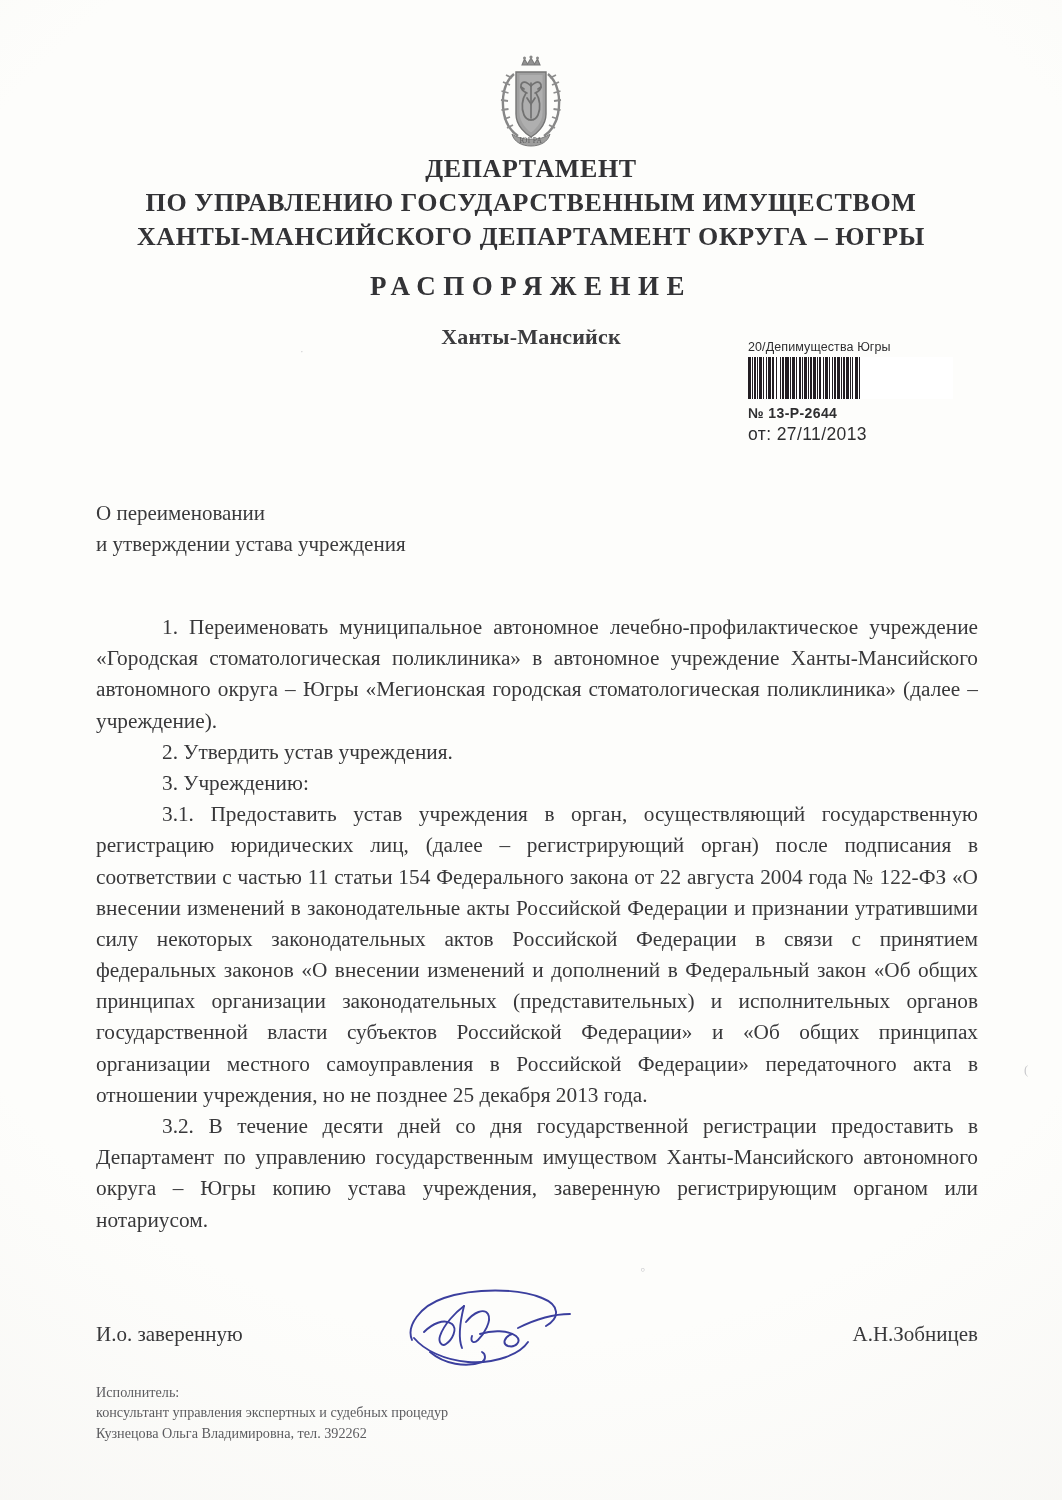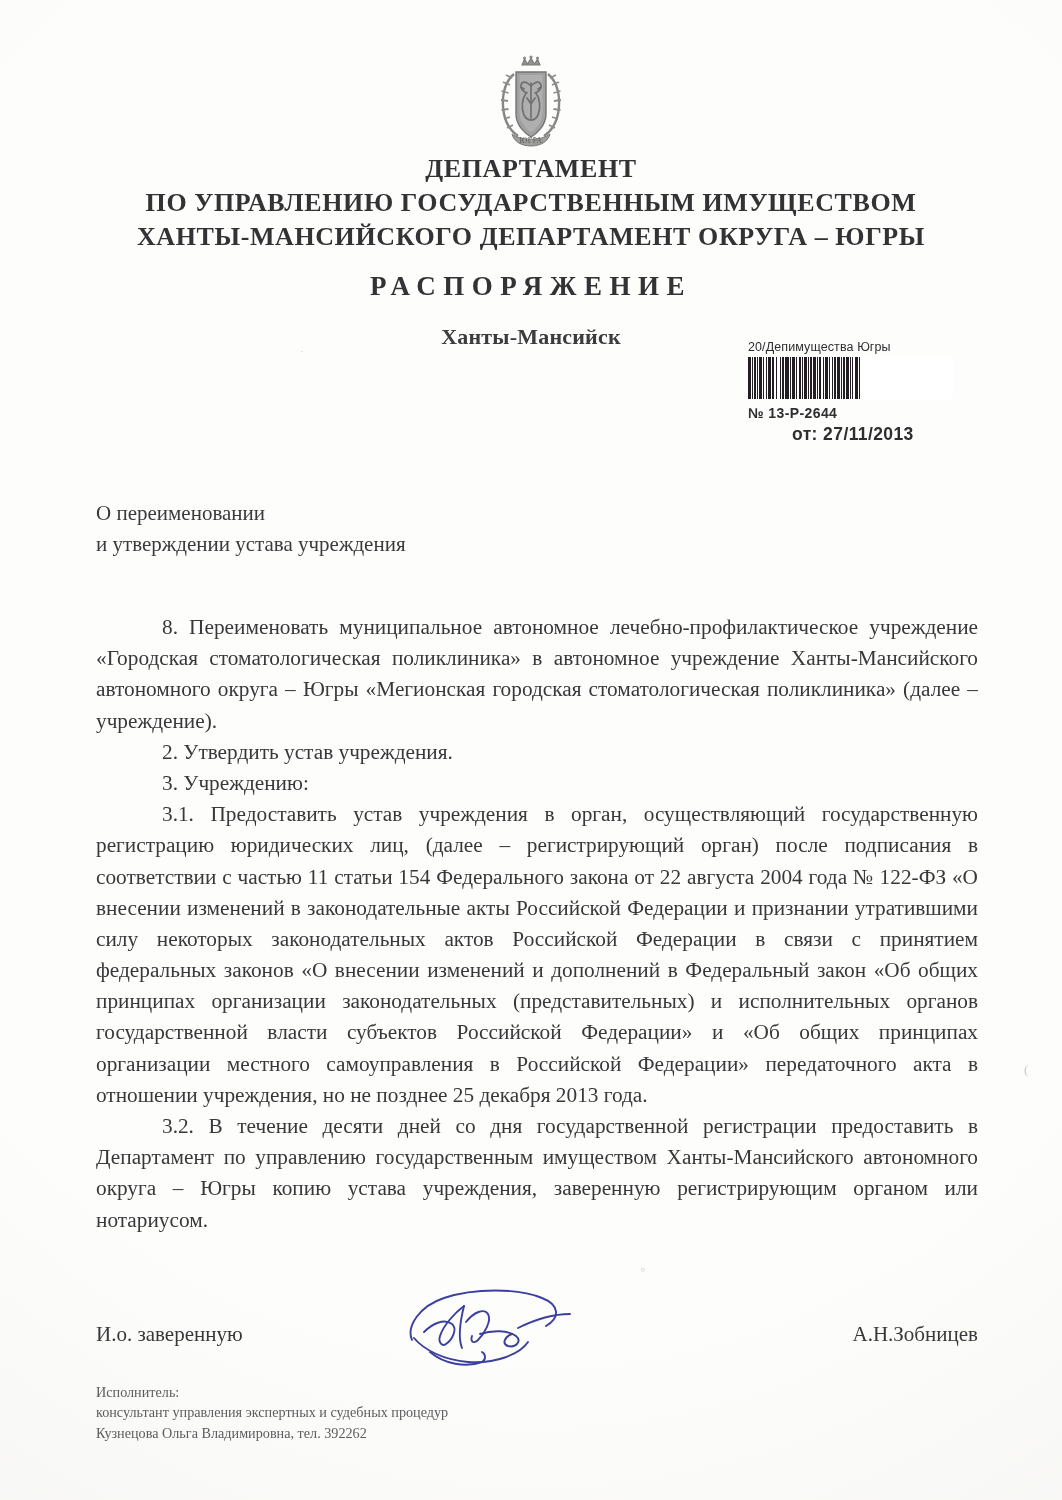--- a/index.html
+++ b/index.html
@@ -97,24 +97,23 @@
   }
   .barcode span { display: block; height: 100%; }
   .stamp-number {
     font-size: 14px;
     font-weight: bold;
     margin-top: 6px;
     letter-spacing: 0.4px;
   }
   .stamp-date {
     font-size: 17.5px;
-    font-weight: bold;
+    font-weight: normal;
     margin-top: 3px;
     letter-spacing: 0.4px;
-    margin-left: 44px;
   }
 
   
   .subject {
     position: absolute;
     left: 96px;
     top: 498px;
     width: 520px;
     font-size: 21px;
     line-height: 1.48;
@@ -313,21 +312,21 @@
     <div class="stamp-number">№ 13-Р-2644</div>
     <div class="stamp-date">от: 27/11/2013</div>
   </div>
 
   <div class="subject">
     <div>О переименовании</div>
     <div>и утверждении устава учреждения</div>
   </div>
 
   <div class="body">
-    <p>8. Переименовать муниципальное автономное лечебно-профилактическое учреждение «Городская стоматологическая поликлиника» в автономное учреждение Ханты-Мансийского автономного округа – Югры «Мегионская городская стоматологическая поликлиника» (далее – учреждение).</p>
+    <p>1. Переименовать муниципальное автономное лечебно-профилактическое учреждение «Городская стоматологическая поликлиника» в автономное учреждение Ханты-Мансийского автономного округа – Югры «Мегионская городская стоматологическая поликлиника» (далее – учреждение).</p>
     <p class="nojust">2. Утвердить устав учреждения.</p>
     <p class="nojust">3. Учреждению:</p>
     <p>3.1. Предоставить устав учреждения в орган, осуществляющий государственную регистрацию юридических лиц, (далее – регистрирующий орган) после подписания в соответствии с частью 11 статьи 154 Федерального закона от 22 августа  2004 года № 122-ФЗ  «О внесении изменений в законодательные акты Российской Федерации и признании утратившими силу некоторых законодательных актов Российской Федерации в связи с принятием федеральных законов «О внесении изменений и дополнений в Федеральный закон «Об общих принципах организации законодательных (представительных) и исполнительных органов государственной власти субъектов Российской Федерации» и «Об общих принципах организации местного самоуправления в Российской Федерации» передаточного акта в отношении учреждения, но не позднее 25 декабря 2013 года.</p>
     <p>3.2. В течение десяти дней со дня государственной регистрации предоставить в Департамент по управлению  государственным имуществом Ханты-Мансийского автономного округа – Югры копию устава учреждения, заверенную регистрирующим органом или нотариусом.</p>
   </div>
 
   <div class="sig-mark">
     <svg viewBox="0 0 220 90" width="220" height="90" aria-hidden="true">
       <g fill="none" stroke="#3b3f9e" stroke-width="1.9" stroke-linecap="round" stroke-linejoin="round">
         <path d="M12 58 C6 44 20 24 44 16 C74 6 118 6 142 16 C160 23 160 36 146 44"></path>

